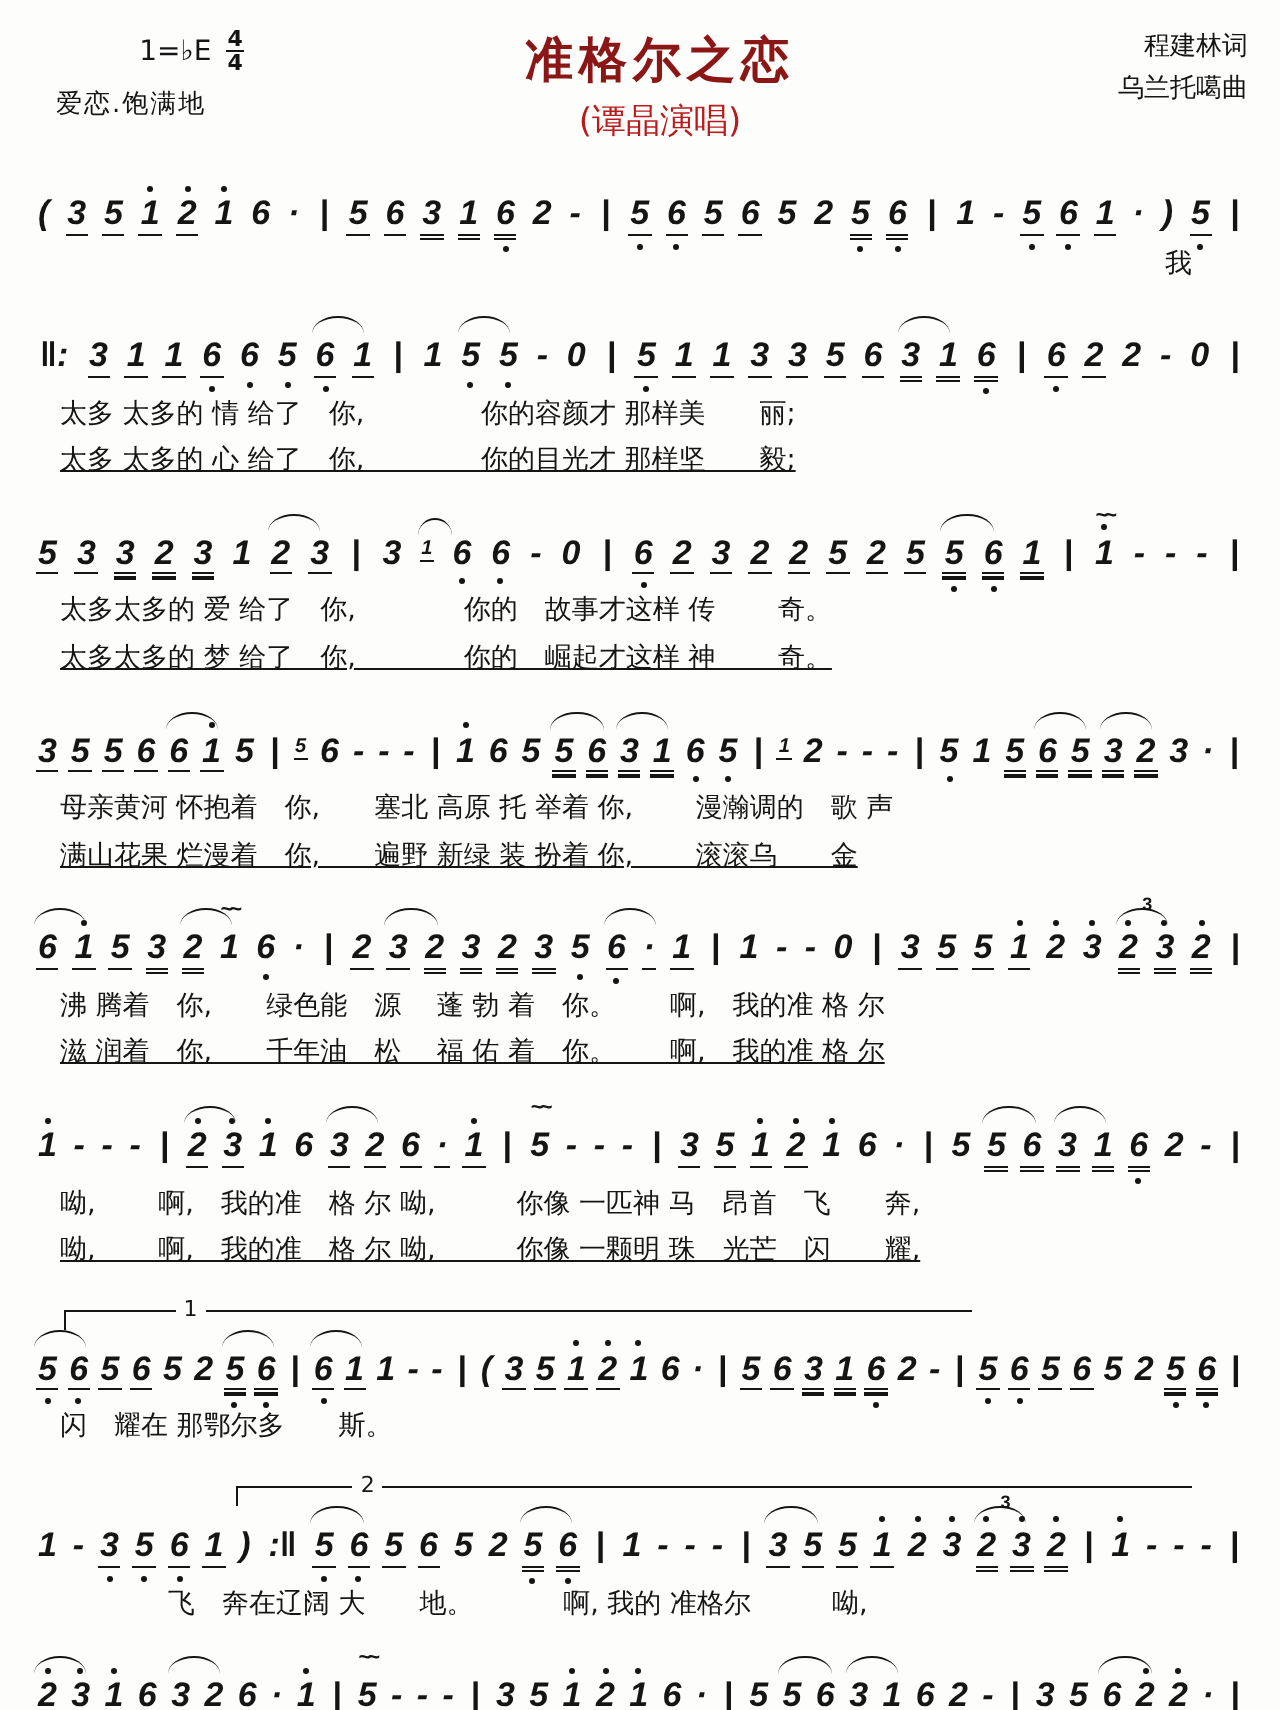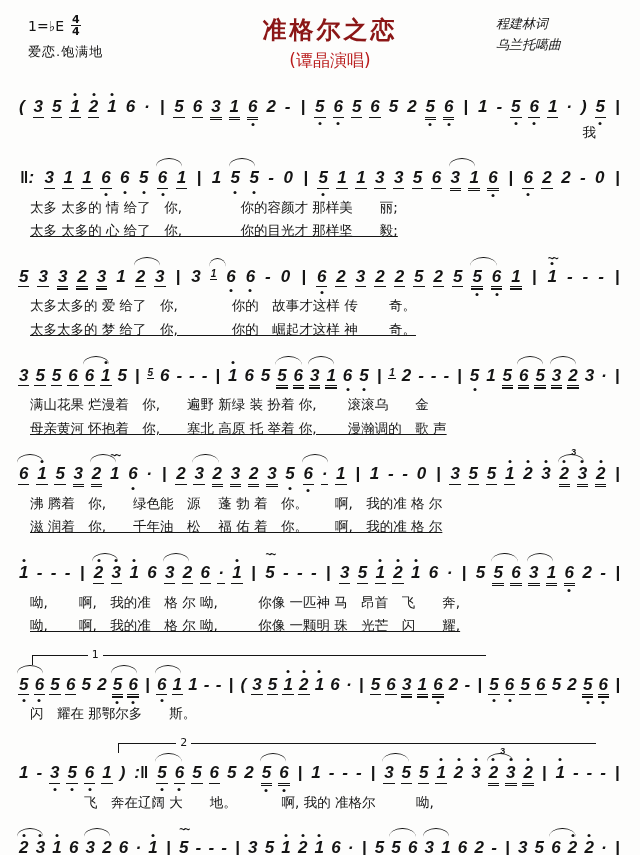--- a/index.html
+++ b/index.html
@@ -6,28 +6,28 @@
   body{
     width:640px;height:855px;overflow:hidden;
     background:#fdfdfc;color:#151515;
     font-family:"DejaVu Sans",sans-serif;
   }
   .page{padding:6px 14px 0 14px;}
 
   
   .hdr{display:grid;grid-template-columns:150px 1fr 130px;align-items:start;margin-top:8px;}
   .meta-left{padding-left:14px;font-size:13px;}
-  .keyrow{display:flex;align-items:center;gap:7px;font-size:14px;}
+  .keyrow{display:flex;align-items:center;gap:7px;font-size:14px;justify-content:center;}
   .frac{display:inline-flex;flex-direction:column;line-height:1;font-size:11px;font-weight:bold;text-align:center;}
   .frac .ft{border-bottom:1px solid #151515;padding:0 1px;}
   .tempo{margin-top:6px;font-size:13px;letter-spacing:1px;}
   .titleblk{text-align:center;}
   .title{font-size:24px;font-weight:bold;letter-spacing:3px;color:#8b1616;}
   .subtitle{font-size:17px;color:#b91c1c;margin-top:3px;}
-  .credits{text-align:left;font-size:13px;line-height:1.6;padding-right:2px;font-style:italic;}
+  .credits{text-align:right;font-size:13px;line-height:1.6;padding-right:2px;}
 
   
   .system{position:relative;margin-top:15px;}
   .system.has-volta{padding-top:13px;}
   .notes{
     display:flex;justify-content:space-between;align-items:baseline;
     padding:10px 4px 2px 4px;
     font-family:"Liberation Sans",sans-serif;
     font-weight:bold;font-style:italic;font-size:17px;
   }
@@ -234,22 +234,22 @@
           <span class="note">1</span>
           <span class="note u2">5</span>
           <span class="note u2">6<i class="slur"></i></span>
           <span class="note u2">5</span>
           <span class="note u2">3<i class="slur"></i></span>
           <span class="note u2">2</span>
           <span class="note">3</span>
           <span class="note">·</span>
           <span class="note bar">|</span>
         </div>
+        <div class="lyric">母亲黄河 怀抱着　你,　　塞北 高原 托 举着 你,　　 漫瀚调的　歌 声</div>
         <div class="lyric">满山花果 烂漫着　你,　　遍野 新绿 装 扮着 你,　　 滚滚乌　　金</div>
-        <div class="lyric">母亲黄河 怀抱着　你,　　塞北 高原 托 举着 你,　　 漫瀚调的　歌 声</div>
       </div>
       <div class="system">
         <div class="notes">
           <span class="note u1">6<i class="slur"></i></span>
           <span class="note u1">1<i class="dot-above"></i></span>
           <span class="note u1">5</span>
           <span class="note u2">3</span>
           <span class="note u2">2<i class="slur"></i></span>
           <span class="note">1<i class="wavy">~~</i></span>
           <span class="note">6<i class="dot-below"></i></span>

